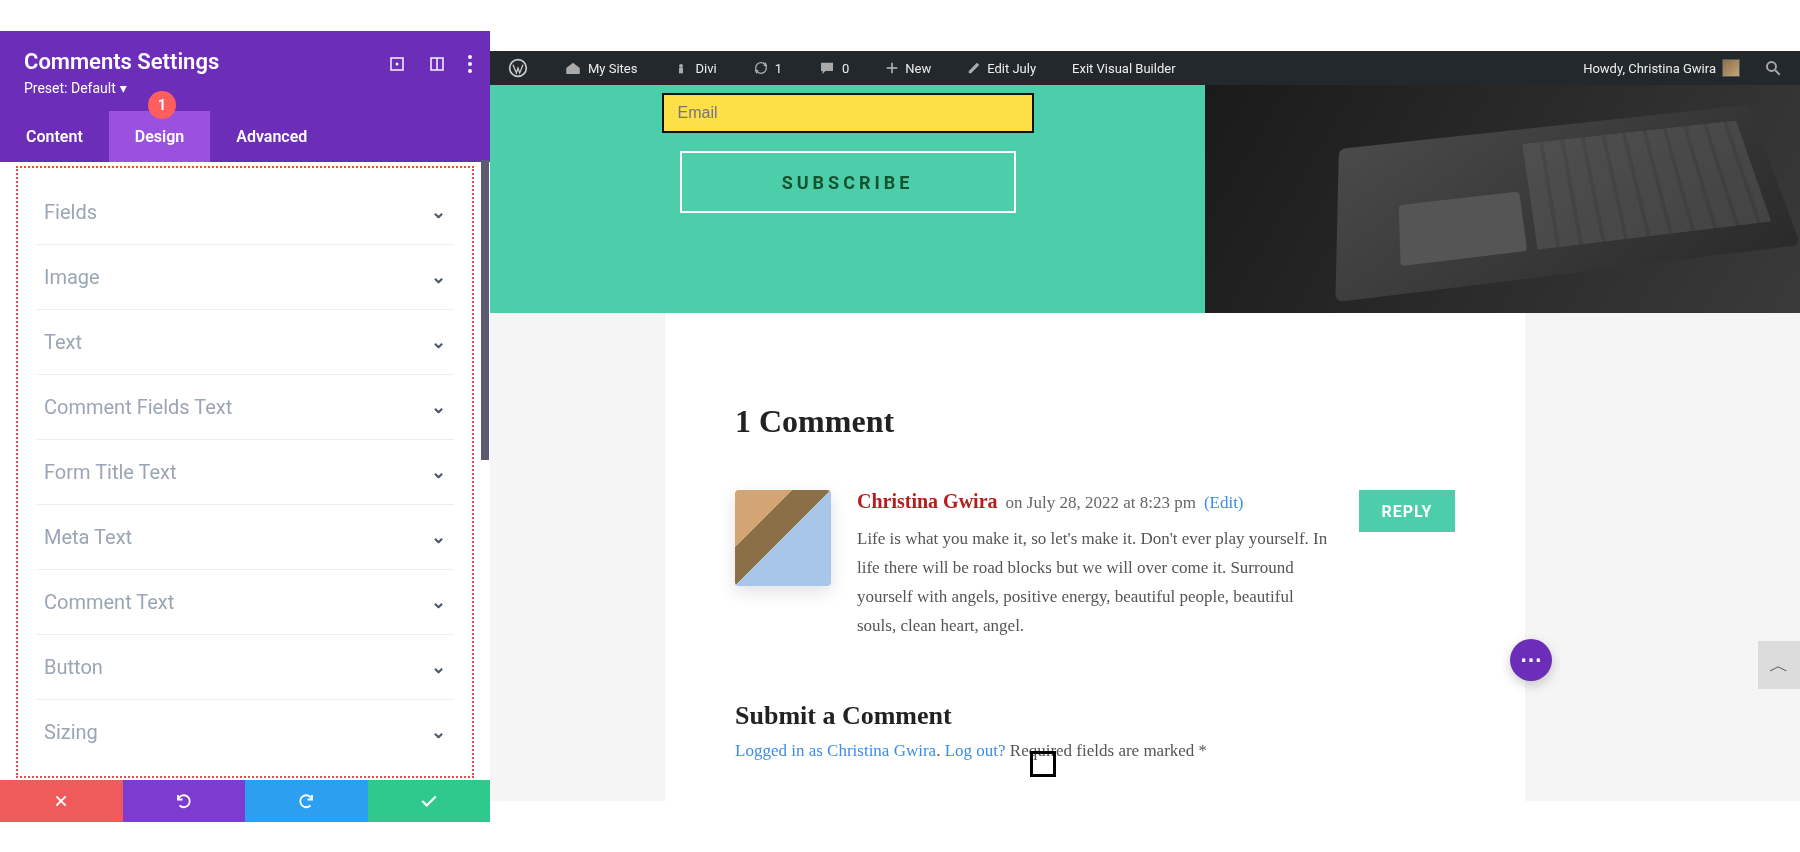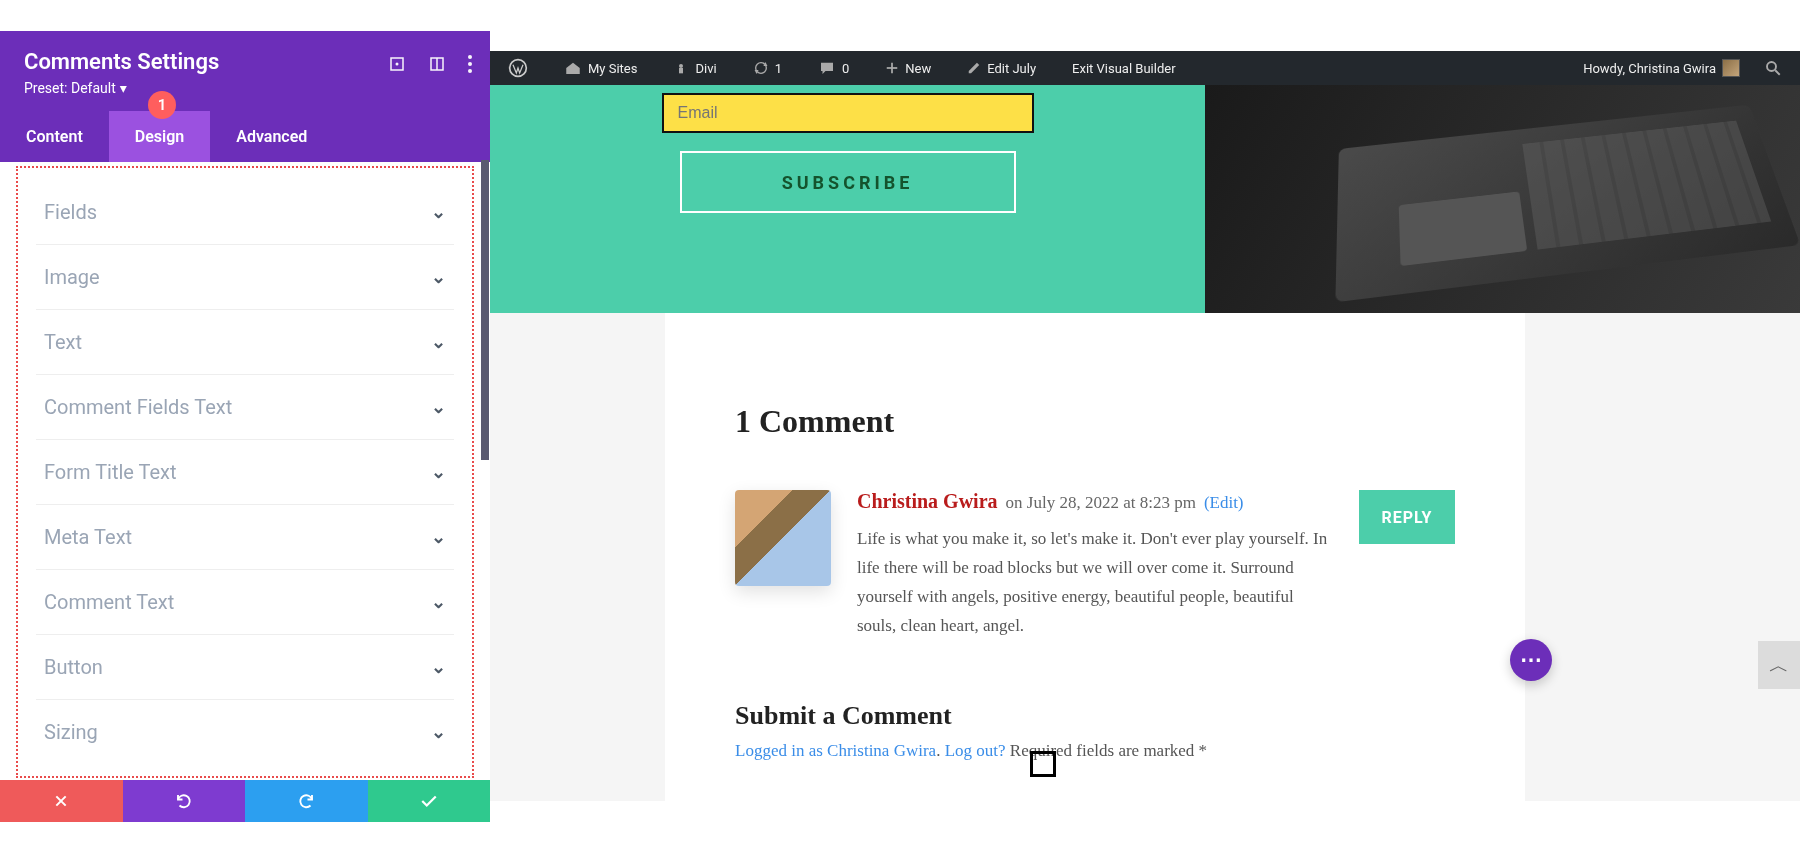--- a/index.html
+++ b/index.html
@@ -52,21 +52,21 @@
     .comments-shell { background: #fff; margin: 0 auto; max-width: 860px; padding: 90px 70px 40px; min-height: 100%; }
     .comment-count { font-family: Georgia, serif; font-size: 32px; font-weight: 700; color: #222; margin-bottom: 50px; }
     .comment { display: flex; gap: 26px; margin-bottom: 60px; }
     .avatar-lg { width: 96px; height: 96px; border-radius: 4px; background: linear-gradient(135deg, #d4a574 30%, #8b6f47 30%, #8b6f47 50%, #a8c6e8 50%); box-shadow: 0 6px 18px rgba(0,0,0,0.12); flex-shrink: 0; }
     .comment-body { flex: 1; }
     .comment-header { display: flex; align-items: baseline; gap: 8px; margin-bottom: 12px; }
     .author { font-family: Georgia, serif; font-weight: 700; font-size: 20px; color: #b91c1c; }
     .meta { font-family: Georgia, serif; font-size: 17px; color: #666; }
     .edit-link { color: #3a8de8; font-family: Georgia, serif; font-size: 17px; }
     .comment-text { font-family: Georgia, serif; font-size: 17px; line-height: 1.7; color: #555; }
-    .reply-btn { width: 96px; height: 54px; background: #4cceaa; color: #fff; font-size: 16px; font-weight: 700; letter-spacing: 1px; display: flex; align-items: center; justify-content: center; flex-shrink: 0; cursor: pointer; }
+    .reply-btn { width: 96px; height: 42px; background: #4cceaa; color: #fff; font-size: 16px; font-weight: 700; letter-spacing: 1px; display: flex; align-items: center; justify-content: center; flex-shrink: 0; cursor: pointer; }
     
     .submit-title { font-family: Georgia, serif; font-size: 26px; font-weight: 700; color: #222; margin-bottom: 10px; }
     .submit-line { font-family: Georgia, serif; font-size: 17px; color: #555; }
     .submit-line .link { color: #3a8de8; }
     
     .fab { position: absolute; bottom: 120px; left: 1020px; width: 42px; height: 42px; border-radius: 50%; background: #6c2eb9; color: #fff; display: flex; align-items: center; justify-content: center; font-size: 22px; font-weight: bold; box-shadow: 0 4px 12px rgba(0,0,0,0.2); }
     .scroll-top { position: absolute; right: 0; top: 590px; width: 42px; height: 48px; background: #dcdcdc; display: flex; align-items: center; justify-content: center; color: #666; font-size: 20px; }
     .small-square { position: absolute; left: 540px; top: 700px; width: 26px; height: 26px; border: 3px solid #000; }
 
     .dark-scroll { position: absolute; left: 481px; top: 160px; width: 8px; height: 300px; background: #5a5a70; }

